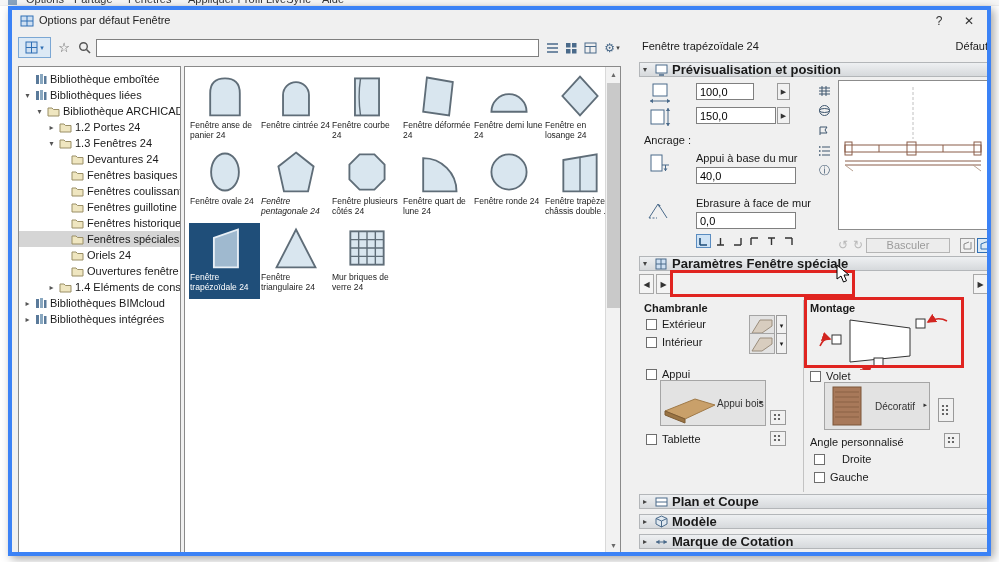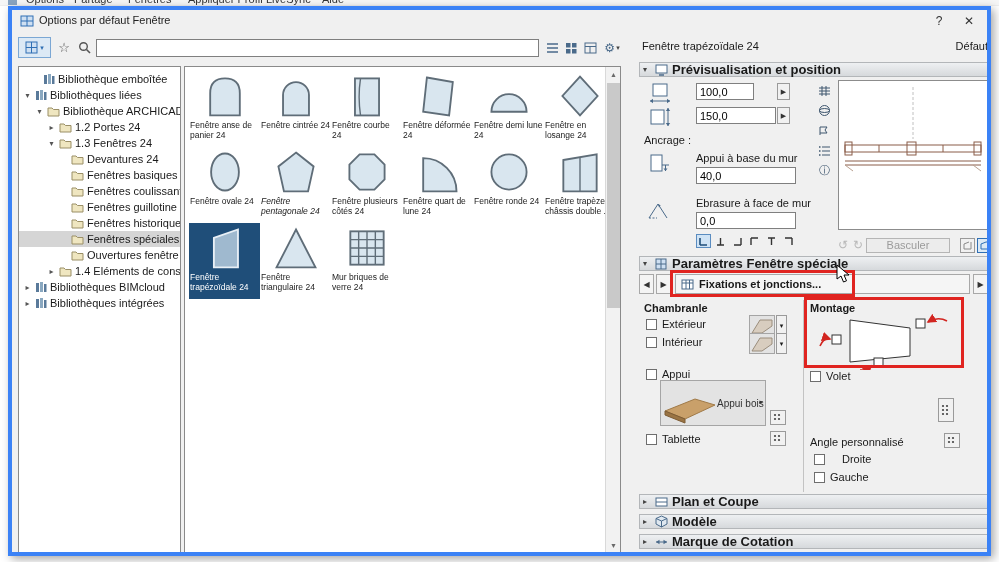--- a/index.html
+++ b/index.html
@@ -123,21 +123,21 @@
         <rect x="1" y="1" width="11" height="10" fill="none" stroke="#4a6a8a"></rect>
         <path d="M1,4.5 H12 M6,4.5 V11" stroke="#4a6a8a"></path>
       </svg>
   </div>
   <div class="tbtn noborder" style="left:588px;width:24px">
     <span style="font-size:12px;color:#4a6a8a">⚙</span>
     <span style="font-size:7px;color:#444">▾</span>
   </div>
 
   <div class="panel" id="tree" style="left:6px;top:56px;width:163px;height:488px;padding-top:4px">
-      <div class="treerow" style="padding-left: 12px;">
+      <div class="treerow" style="padding-left: 4px;">
         <span class="expander"></span>
         <span class="ticon">
           <svg width="12" height="12">
             <rect x="1" y="2" width="3" height="9" fill="#5a7a9a"></rect>
             <rect x="5" y="1" width="3" height="10" fill="#8aa8c0"></rect>
             <rect x="9" y="3" width="2.5" height="8" fill="#5a7a9a"></rect>
           </svg>
         </span>
         <span class="tlabel">Bibliothèque emboîtée</span>
       </div>
@@ -225,20 +225,29 @@
         <span class="tlabel">Fenêtres historiques 24</span>
       </div>
       <div class="treerow tsel" style="padding-left: 40px;">
         <span class="expander"></span>
         <span class="ticon">
           <svg width="13" height="11">
             <path d="M1,2 h4 l1.5,1.5 H12 V10 H1 Z" fill="#efe6c0" stroke="#9a8f66"></path>
           </svg>
         </span>
         <span class="tlabel">Fenêtres spéciales 24</span>
+      </div>
+      <div class="treerow" style="padding-left: 40px;">
+        <span class="expander"></span>
+        <span class="ticon">
+          <svg width="13" height="11">
+            <path d="M1,2 h4 l1.5,1.5 H12 V10 H1 Z" fill="#efe6c0" stroke="#9a8f66"></path>
+          </svg>
+        </span>
+        <span class="tlabel">Oriels 24</span>
       </div>
       <div class="treerow" style="padding-left: 40px;">
         <span class="expander"></span>
         <span class="ticon">
           <svg width="13" height="11">
             <path d="M1,2 h4 l1.5,1.5 H12 V10 H1 Z" fill="#efe6c0" stroke="#9a8f66"></path>
           </svg>
         </span>
         <span class="tlabel">Ouvertures fenêtre vides 24</span>
       </div>
@@ -475,27 +484,20 @@
     <span class="tri">▾</span>
     <svg width="13" height="12">
         <rect x="1" y="1" width="10" height="10" fill="#cfe0f2" stroke="#4a6a8a"></rect>
         <path d="M6,1 V11 M1,6 H11" stroke="#4a6a8a"></path>
       </svg>
     <span class="blabel">Paramètres Fenêtre spéciale</span>
   </div>
 
   <div class="navarrow" style="left:627px">◀</div>
   <div class="navarrow" style="left:644px">▶</div>
-  <div class="dropbig">
-    <svg width="13" height="11">
-        <rect x="1" y="1" width="11" height="9" fill="#fff" stroke="#4a6a8a"></rect>
-        <path d="M1,4 H12 M5,1 V10 M8.5,1 V10" stroke="#4a6a8a"></path>
-      </svg>
-    <span style="font-weight:bold">Fixations et jonctions...</span>
-  </div>
   <div class="navarrow" style="left:961px">▶</div>
 
   <span class="lbl bold" style="left:632px;top:292px">Chambranle</span>
 
   <span class="cb" style="left:634px;top:309px"></span>
   <span class="lbl" style="left:650px;top:308px">Extérieur</span>
   <div class="thumbpick" style="left:737px;top:305px;width:26px;height:21px">
     <svg width="24" height="19">
         <path d="M2,17 L10,4 L22,4 L22,10 L12,17 Z" fill="#d8cdbf" stroke="#9a8d7c"></path>
       </svg>
@@ -545,20 +547,28 @@
     <svg width="10" height="9">
         <circle cx="2" cy="2" r="1.1" fill="#444"></circle>
         <circle cx="6" cy="2" r="1.1" fill="#444"></circle>
         <circle cx="2" cy="6" r="1.1" fill="#444"></circle>
         <circle cx="6" cy="6" r="1.1" fill="#444"></circle>
       </svg>
   </div>
 
   <span class="cb" style="left:798px;top:361px"></span>
   <span class="lbl" style="left:814px;top:360px">Volet</span>
+  <div class="thumbpick" style="left:812px;top:372px;width:106px;height:48px">
+    <svg width="50" height="46">
+        <rect x="8" y="4" width="28" height="38" fill="#a8795a" stroke="#7d5638"></rect>
+        <path d="M10,9 h24 M10,14 h24 M10,19 h24 M10,24 h24 M10,29 h24 M10,34 h24" stroke="#8a6245"></path>
+      </svg>
+    <span class="picklabel" style="left:50px;top:18px">Décoratif</span>
+    <span class="abs" style="right:2px;top:18px;font-size:7px;color:#333">▸</span>
+  </div>
   <div class="minibtn" style="left:926px;top:388px;width:16px;height:24px">
     <svg width="10" height="14">
         <circle cx="2" cy="3" r="1.1" fill="#444"></circle>
         <circle cx="6" cy="3" r="1.1" fill="#444"></circle>
         <circle cx="2" cy="7" r="1.1" fill="#444"></circle>
         <circle cx="6" cy="7" r="1.1" fill="#444"></circle>
         <circle cx="2" cy="11" r="1.1" fill="#444"></circle>
         <circle cx="6" cy="11" r="1.1" fill="#444"></circle>
       </svg>
   </div>

